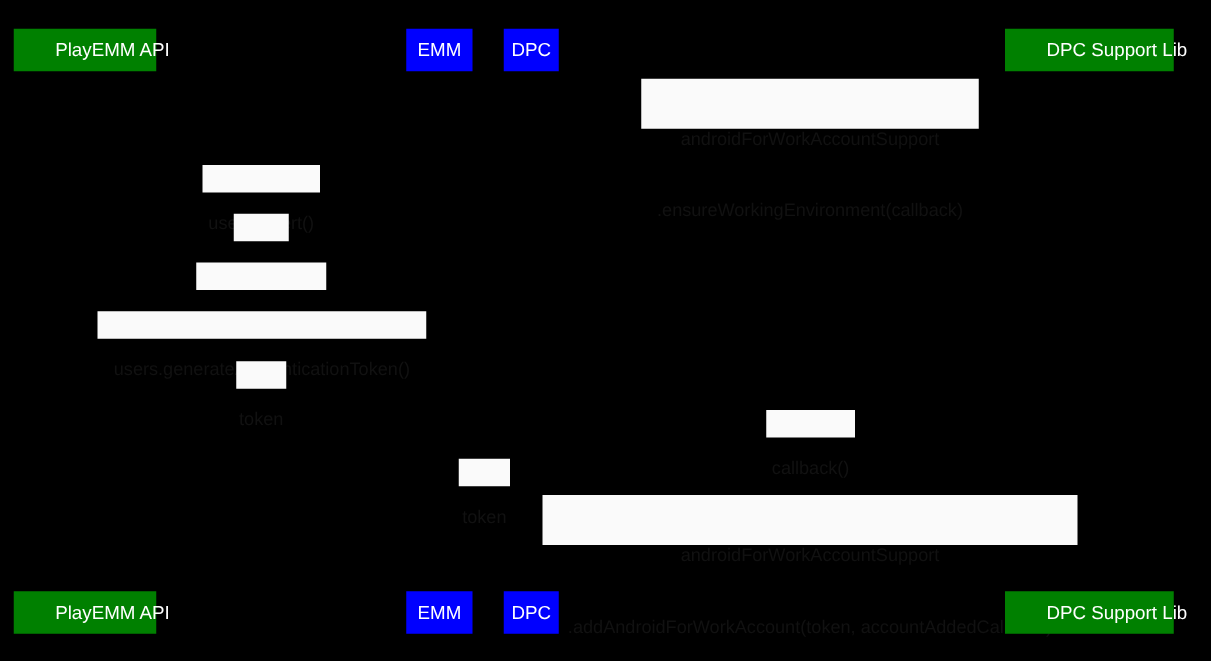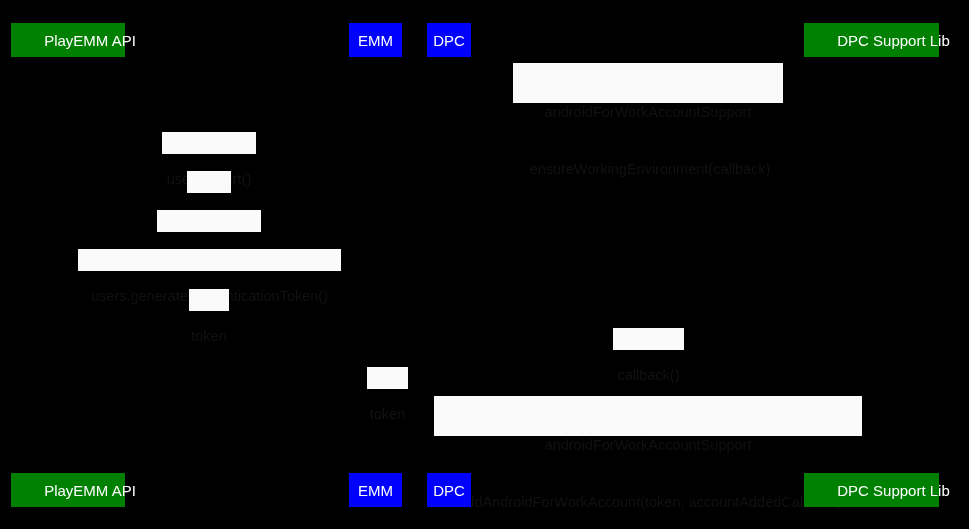--- a/index.html
+++ b/index.html
@@ -20,21 +20,21 @@
     display: flex;
     align-items: center;
     justify-content: center;
     color: #ffffff;
     font-size: 15px;
     line-height: 1;
     white-space: nowrap;
     box-sizing: border-box;
   }
   .lifeline-box.green { background: #008000; padding-left: 44px; }
-  .lifeline-box.blue  { background: #0000ff; margin-left: 24px; }
+  .lifeline-box.blue  { background: #0000ff; }
 
   .lifeline-line {
     position: absolute;
     width: 1px;
     background: #000000;
   }
 
   .msg-label {
     position: absolute;
     background: #fafafa;

